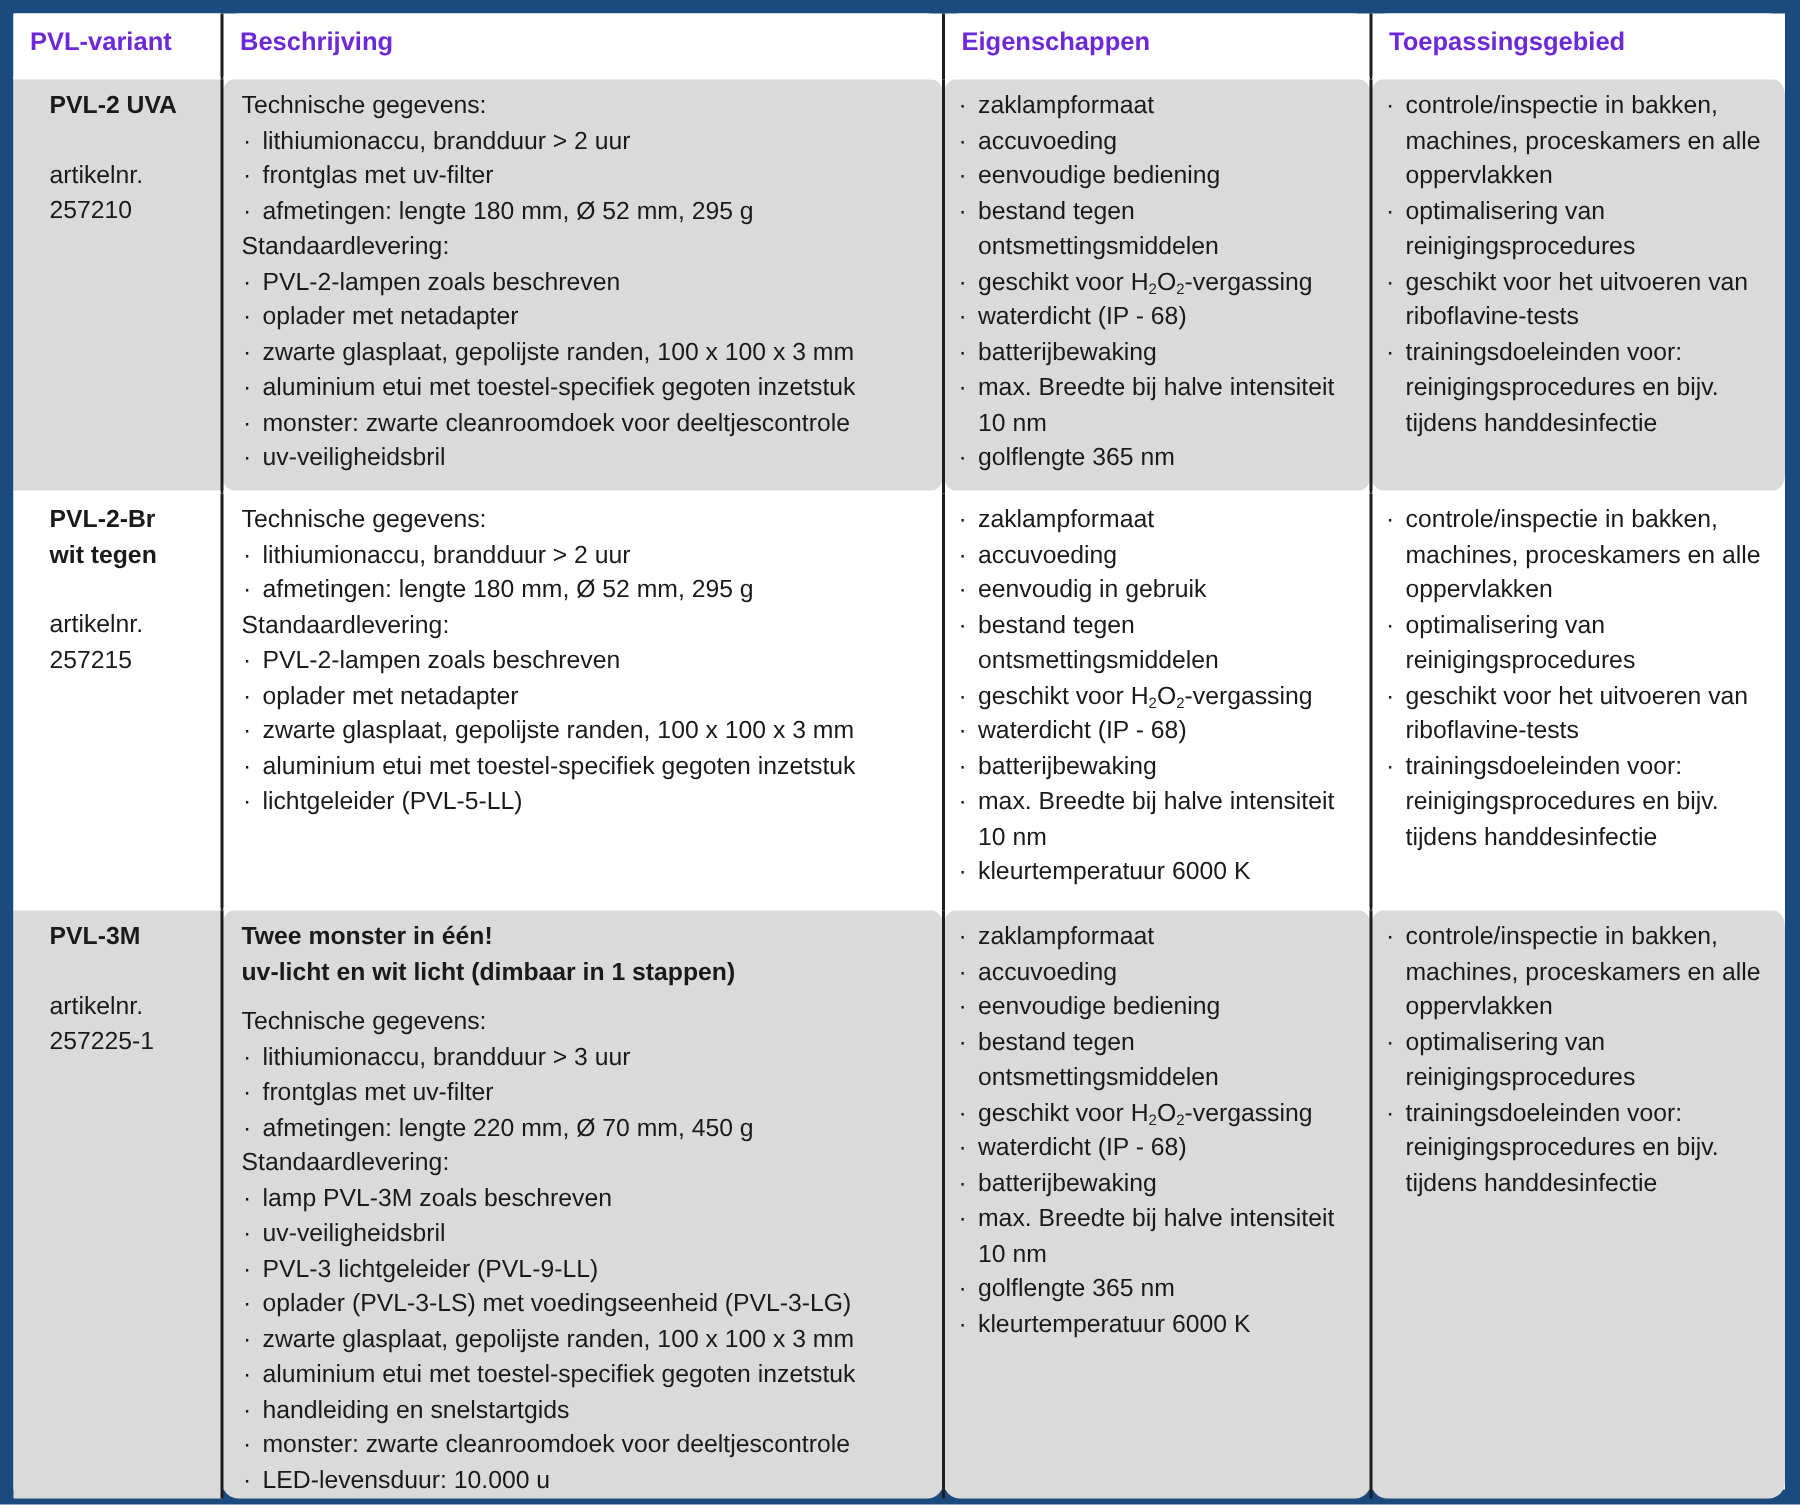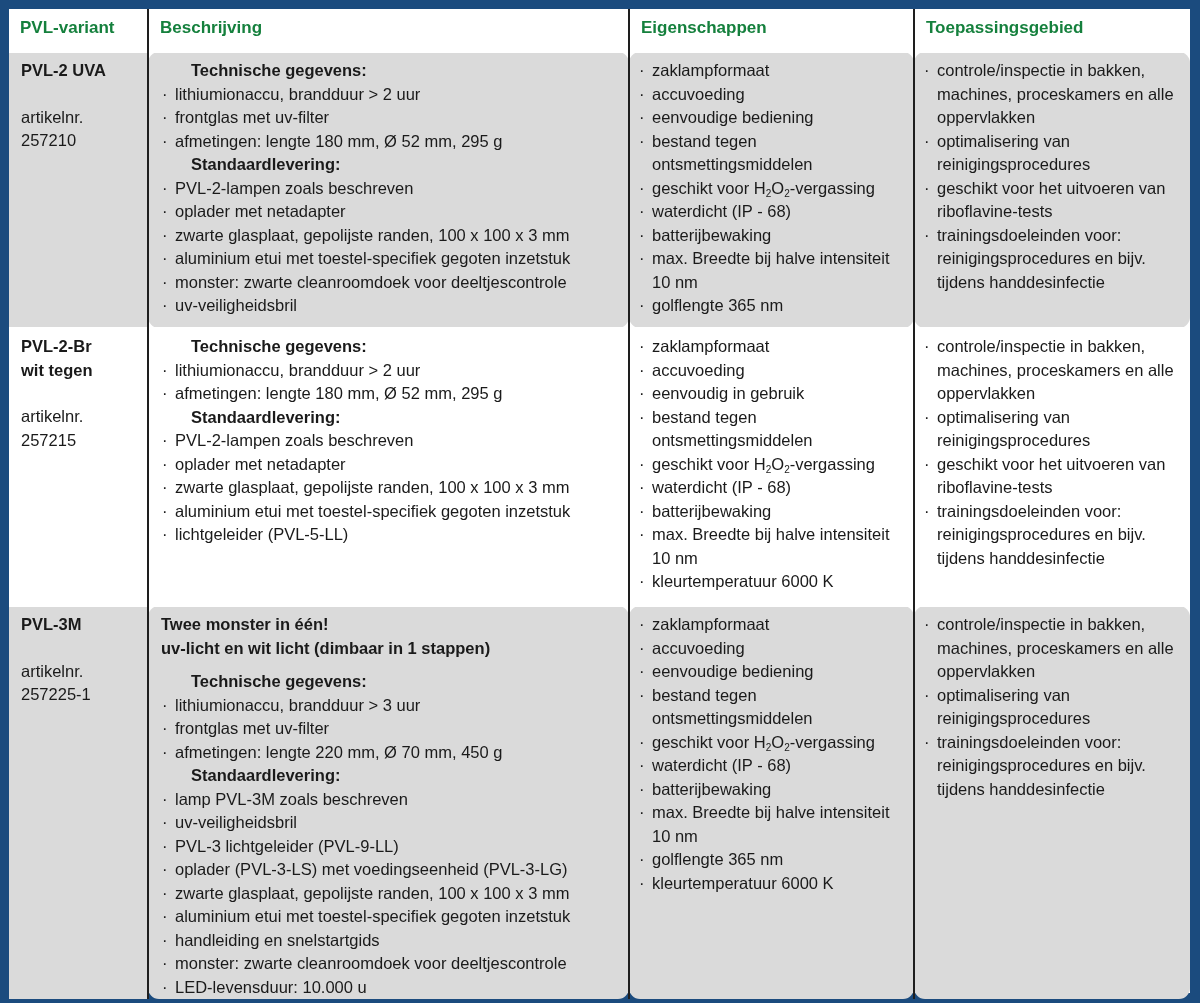--- a/index.html
+++ b/index.html
@@ -24,41 +24,41 @@
   col.c2 { width: 481px; }
   col.c3 { width: 285px; }
   col.c4 { width: auto; }
   th, td {
     vertical-align: top;
     text-align: left;
     padding: 0;
   }
   th {
     height: 43px;
-    color: #15803d;
+    color: #6d28d9;
     font-weight: bold;
     font-size: 17px;
     padding: 9px 0 0 11px;
     box-sizing: border-box;
     background: #ffffff;
   }
   th + th, td + td { border-left: 2px solid #1e1e1e; border-radius: 11px; }
   tr.gray td { background: #dadada; }
   tr.white td { background: #ffffff; }
   tr.row td { border-top: 2px solid #ffffff; }
   tr.r1 td { height: 268px; }
   tr.r2 td { height: 270px; }
   td { font-size: 16.5px; line-height: 23.5px; }
-  td.col-name { padding: 6px 0 0 12px; }
+  td.col-name { padding: 6px 0 0 24px; }
   td.col-desc { padding: 6px 6px 0 12px; }
   td.col-props { padding: 6px 4px 0 8px; }
   td.col-app { padding: 6px 4px 0 8px; }
   .variant { font-weight: bold; display: block; }
   .article { display: block; margin-top: 23px; }
-  .sect { font-weight: bold; display: block; margin-left: 30px; }
+  .sect { font-weight: normal; display: block; }
   .intro { font-weight: bold; display: block; }
   .intro-gap { margin-top: 10px; }
   ul { list-style: none; margin: 0; padding: 0; }
   li { position: relative; padding-left: 14px; }
   li .dot { position: absolute; left: 1px; top: 0; }
   sub { font-size: 10px; line-height: 0; vertical-align: -3px; }
 </style>
 </head>
 <body>
 

